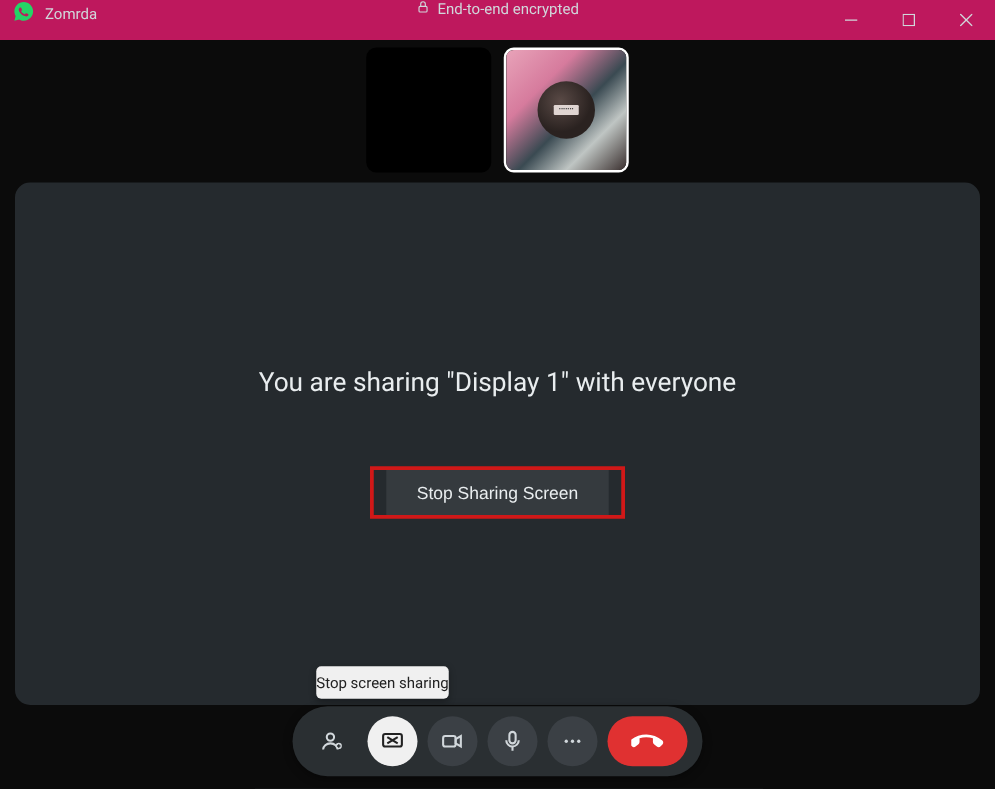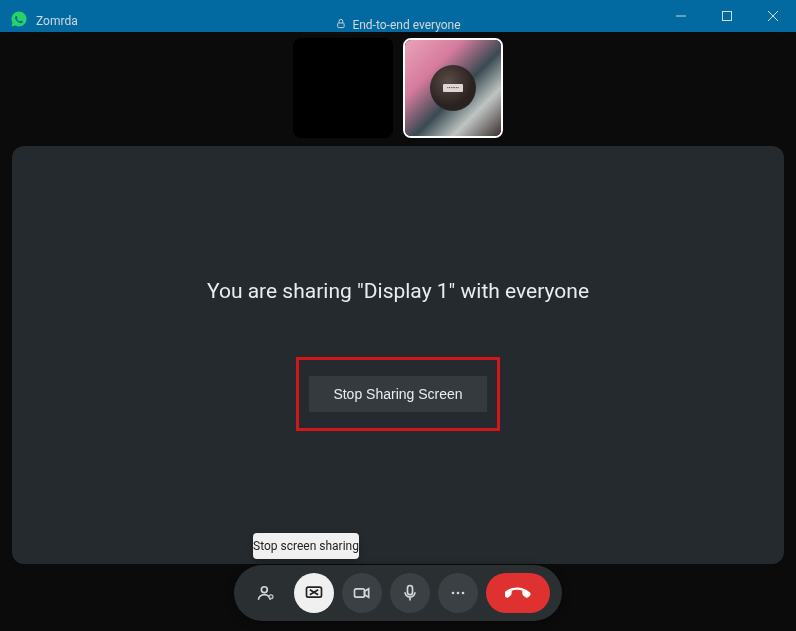--- a/index.html
+++ b/index.html
@@ -8,24 +8,24 @@
       height: 631px;
       background: #0b0b0b;
       font-family: -apple-system, BlinkMacSystemFont, "Segoe UI", Roboto, sans-serif;
       color: #e9edef;
       overflow: hidden;
       position: relative;
     }
     .titlebar {
       height: 32px;
       display: flex;
-      align-items: flex-end;
+      align-items: flex-start;
       justify-content: space-between;
       padding: 0 0 0 10px;
-      background: #0369a1;
+      background: #be185d;
     }
     .titlebar-left {
       display: flex;
       align-items: center;
       gap: 8px;
     }
     .whatsapp-icon {
       width: 18px;
       height: 18px;
     }
@@ -113,21 +113,21 @@
       align-items: center;
       justify-content: center;
     }
     .share-msg {
       font-size: 21px;
       color: #e9edef;
       margin-bottom: 34px;
     }
     .highlight-box {
       border: 3px solid #d01818;
-      padding: 16px 10px;
+      padding: 0 10px;
       display: inline-block;
       margin-top: 20px;
     }
     .stop-share-btn {
       background: #353a3e;
       color: #e9edef;
       border: none;
       padding: 10px 24px;
       font-size: 14px;
       cursor: pointer;
@@ -187,21 +187,21 @@
     </span>
     <span class="titlebar-title">Zomrda</span>
   </div>
   <div class="titlebar-center">
     <span>
       <svg width="11" height="11" viewBox="0 0 24 24" fill="none" stroke="#d1d7db" stroke-width="2">
         <rect x="5" y="11" width="14" height="10" rx="2"></rect>
         <path d="M8 11V7a4 4 0 0 1 8 0v4"></path>
       </svg>
     </span>
-    <span>End-to-end everyone</span>
+    <span>End-to-end encrypted</span>
   </div>
   <div class="win-controls">
     <div class="win-btn">
       <svg width="10" height="10" viewBox="0 0 10 10">
           <line x1="0" y1="5" x2="10" y2="5" stroke="#d1d7db" stroke-width="1"></line>
         </svg>
     </div>
     <div class="win-btn">
       <svg width="10" height="10" viewBox="0 0 10 10">
           <rect x="0.5" y="0.5" width="9" height="9" stroke="#d1d7db" fill="none" stroke-width="1"></rect>

